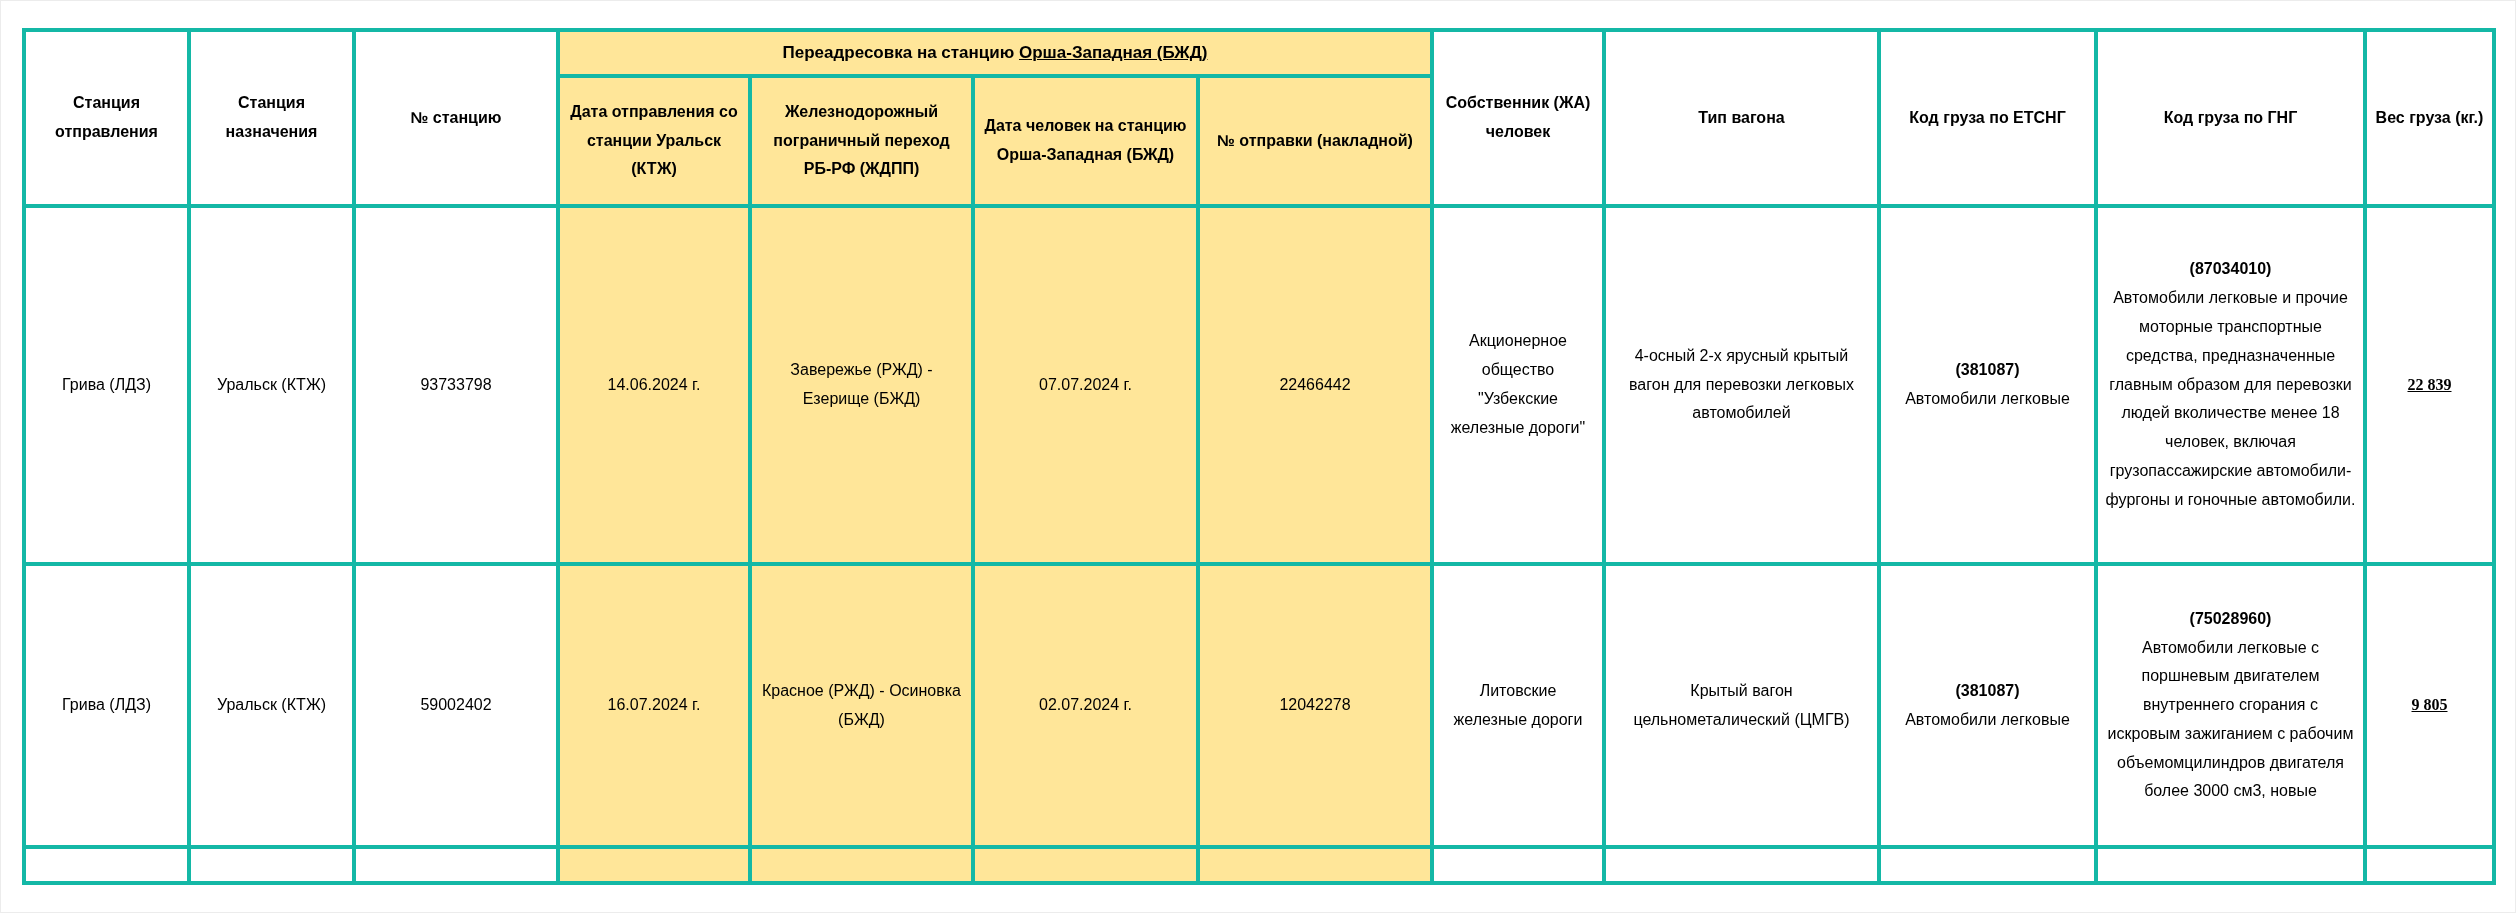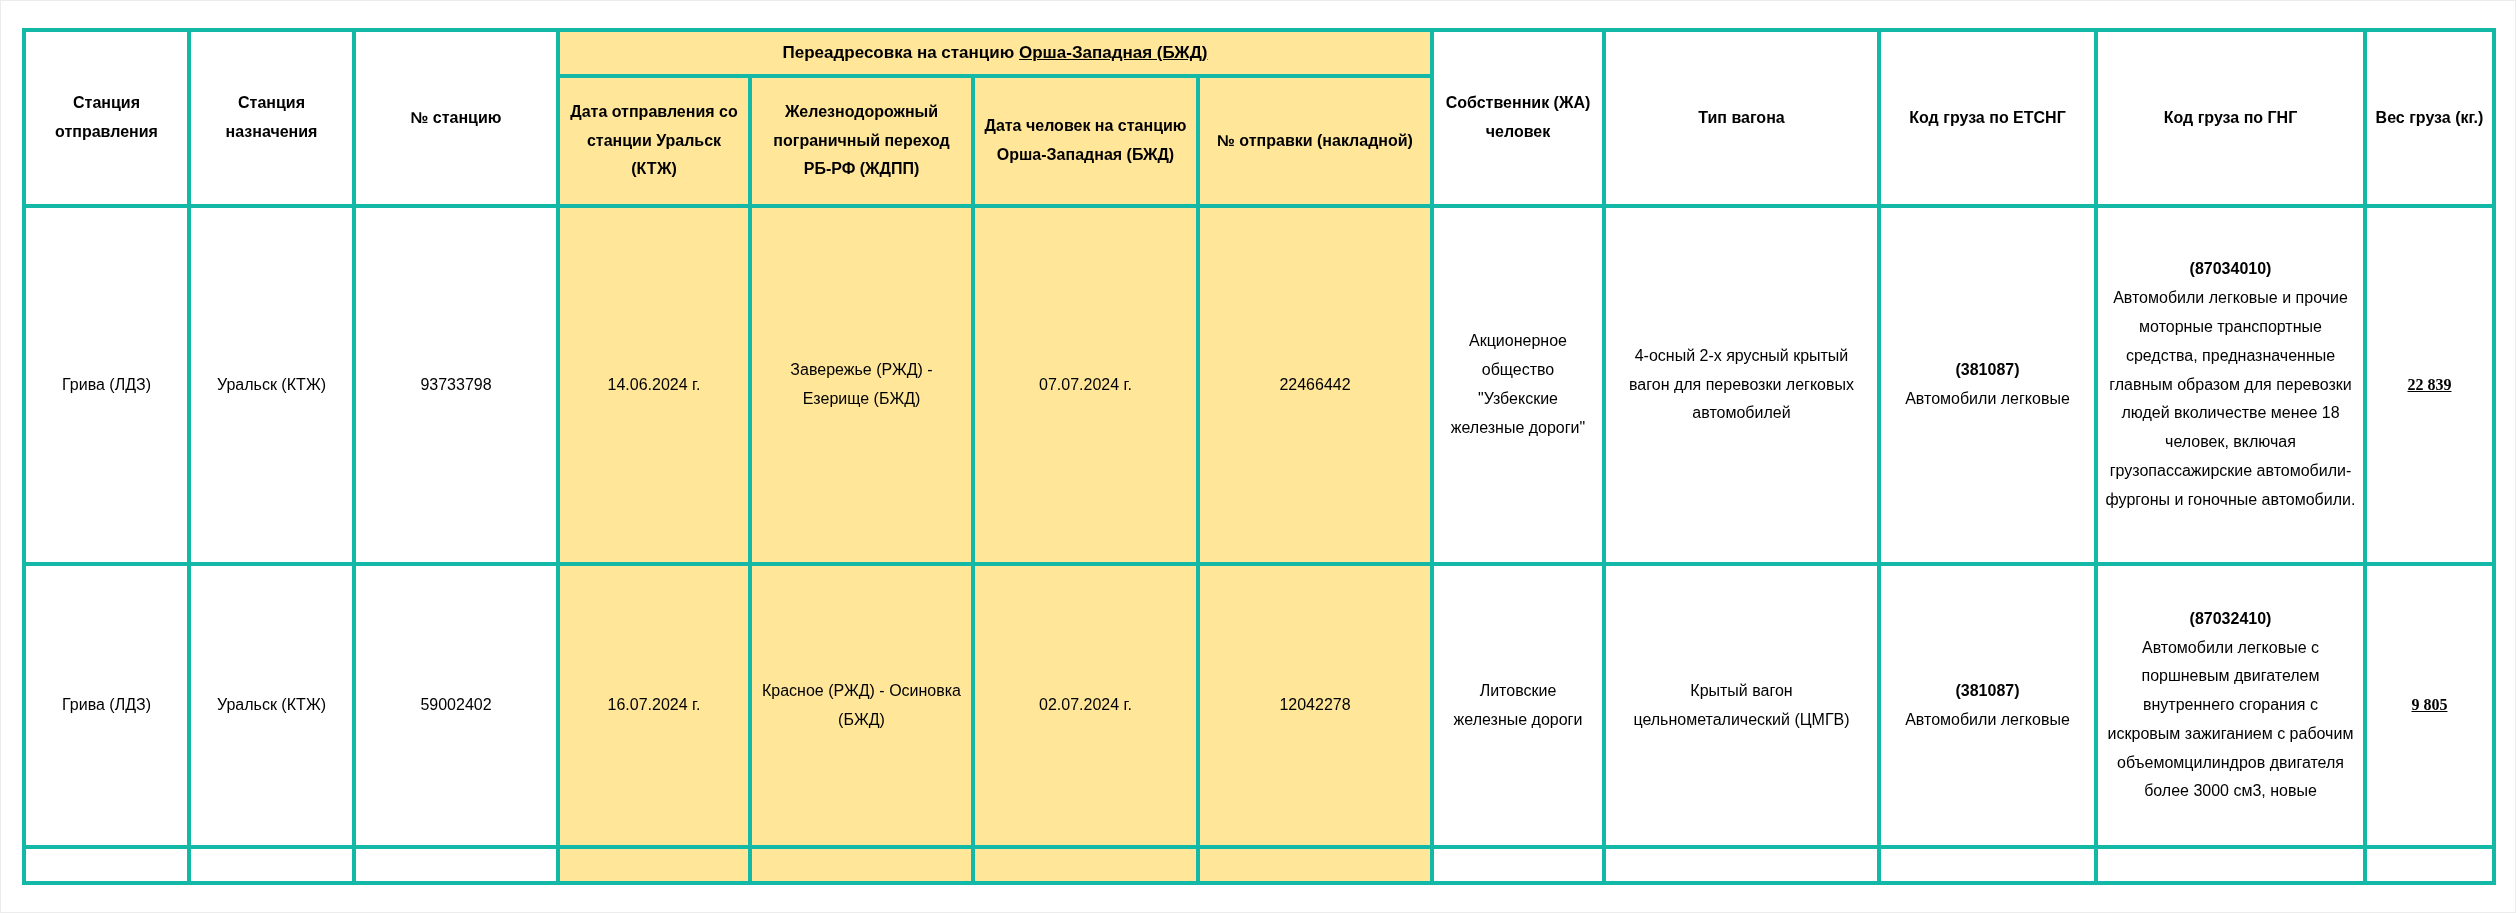--- a/index.html
+++ b/index.html
@@ -117,21 +117,21 @@
       <td class="yellow">Красное (РЖД) - Осиновка (БЖД)</td>
       <td class="yellow">02.07.2024 г.</td>
       <td class="yellow">12042278</td>
       <td>Литовские железные дороги</td>
       <td>Крытый вагон цельнометалический (ЦМГВ)</td>
       <td>
         <div class="code">(381087)</div>
         <div>Автомобили легковые</div>
       </td>
       <td>
-        <div class="code">(87032410)</div>
+        <div class="code">(75028960)</div>
         <div>Автомобили легковые с поршневым двигателем внутреннего сгорания с искровым зажиганием с рабочим объемомцилиндров двигателя более 3000 см3, новые</div>
       </td>
       <td><span class="wv">9 805</span></td>
     </tr>
 
     <tr class="rempty">
       <td></td>
       <td></td>
       <td></td>
       <td class="yellow"></td>

